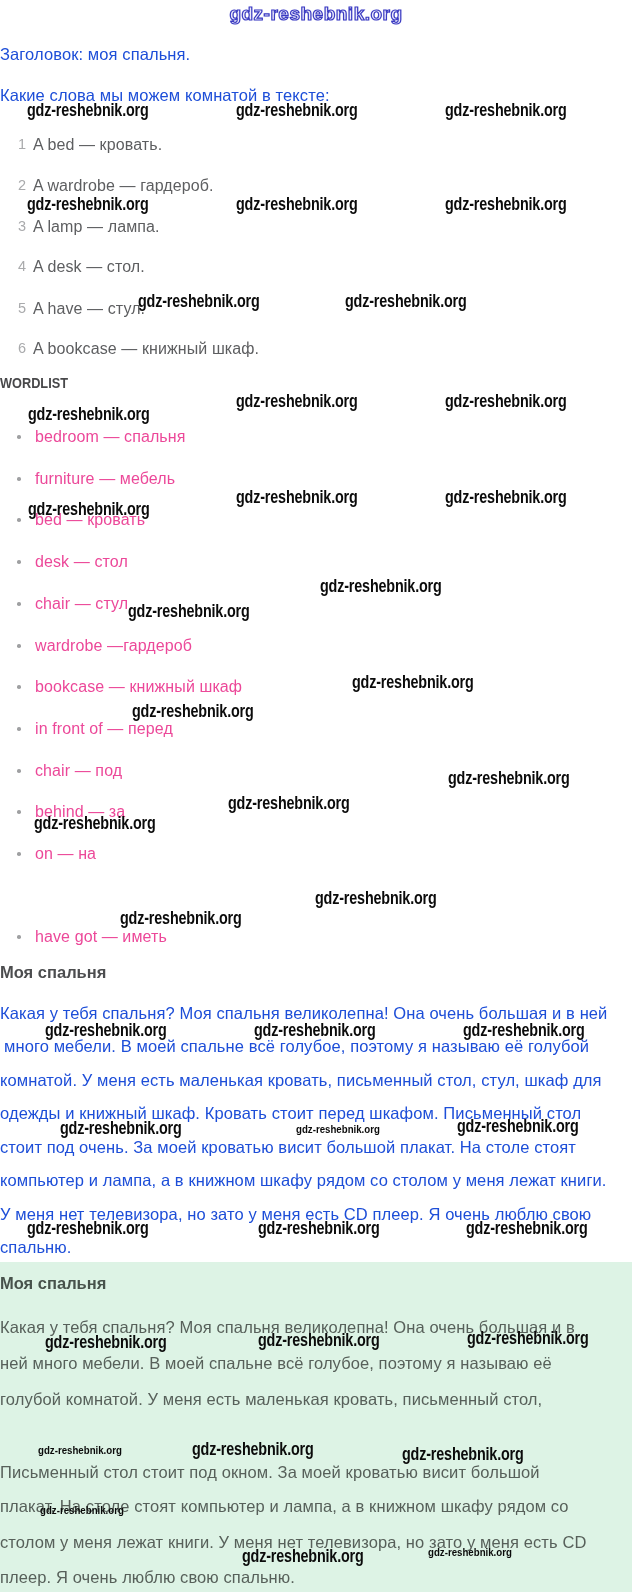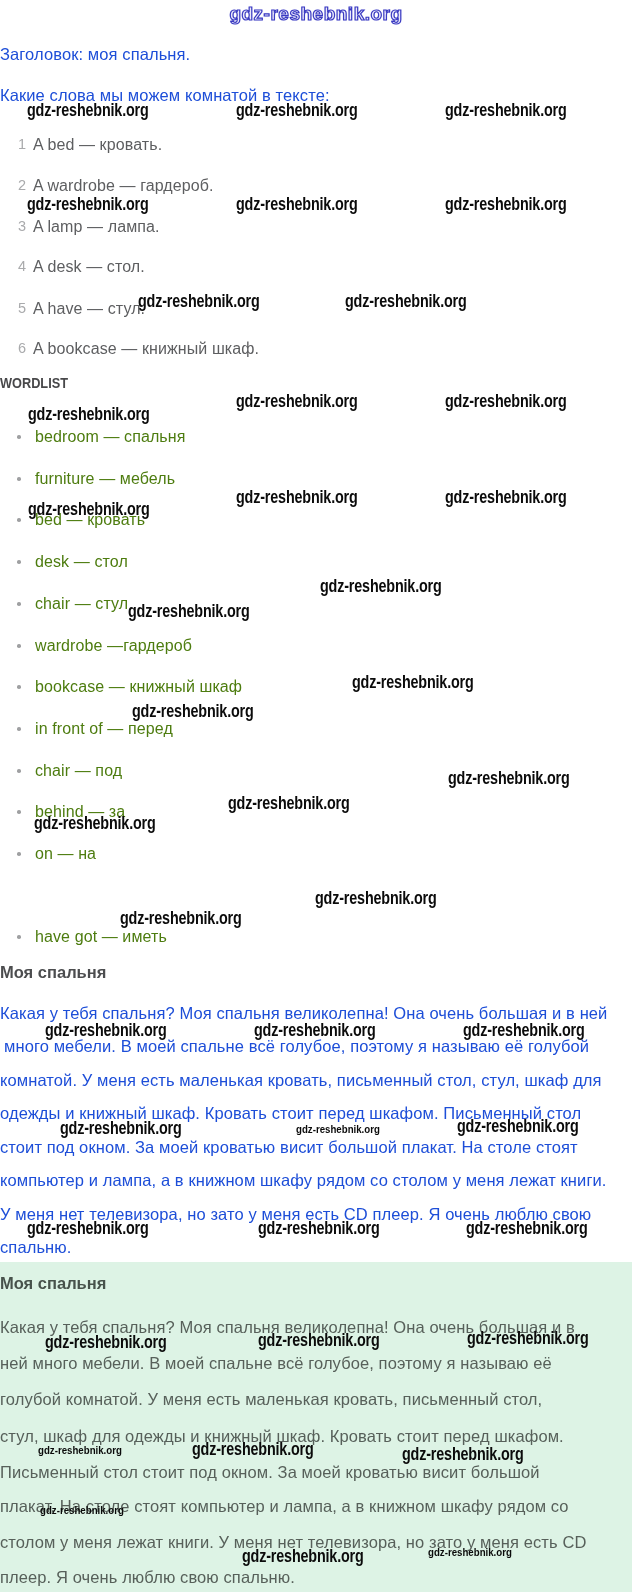--- a/index.html
+++ b/index.html
@@ -35,21 +35,21 @@
   .wordlist-heading{
     font-size:15px;font-weight:bold;color:#48484a;
     transform:scaleX(0.85);transform-origin:left top;letter-spacing:0;
   }
   
   .num{position:absolute;left:12px;width:14px;text-align:right;
        font-size:14.5px;color:#a9aaac;}
   .li-text{position:absolute;left:33px;font-size:16px;color:#5d5e60;letter-spacing:0.1px;}
   
   .dot{position:absolute;left:17px;top:7px;width:3.5px;height:3.5px;border-radius:50%;background:#9fa0a2;}
-  .bl-text{position:absolute;left:35px;font-size:16px;color:#4d7c0f;letter-spacing:0.1px;}
+  .bl-text{position:absolute;left:35px;font-size:16px;color:#ec4899;letter-spacing:0.1px;}
   .row{position:absolute;left:0;height:20px;width:632px;}
   .green-panel{position:absolute;left:0;top:1262px;width:632px;height:330px;background:#ddf3e5;}
 </style>
 </head>
 <body>
 
 <div id="page">
 
   <div class="green-panel"></div>
 
@@ -132,30 +132,29 @@
   <div class="row" style="top:928px">
     <span class="dot"></span>
     <span class="bl-text">have got — иметь</span>
   </div>
 
   <div class="abs heading" style="left:0;top:963px">Моя спальня</div>
   <div class="abs txt" style="left:0;top:1004px">Какая у тебя спальня? Моя спальня великолепна! Она очень большая и в ней</div>
   <div class="abs txt" style="left:4px;top:1037px">много мебели. В моей спальне всё голубое, поэтому я называю её голубой</div>
   <div class="abs txt" style="left:0;top:1071px">комнатой. У меня есть маленькая кровать, письменный стол, стул, шкаф для</div>
   <div class="abs txt" style="left:0;top:1104px">одежды и книжный шкаф. Кровать стоит перед шкафом. Письменный стол</div>
-  <div class="abs txt" style="left:0;top:1138px">стоит под окном. За моей кроватью висит большой плакат. На столе стоят</div>
+  <div class="abs txt" style="left:0;top:1138px">стоит под очень. За моей кроватью висит большой плакат. На столе стоят</div>
   <div class="abs txt" style="left:0;top:1171px">компьютер и лампа, а в книжном шкафу рядом со столом у меня лежат книги.</div>
   <div class="abs txt" style="left:0;top:1205px">У меня нет телевизора, но зато у меня есть CD плеер. Я очень люблю свою</div>
   <div class="abs txt" style="left:0;top:1238px">спальню.</div>
 
   <div class="abs heading greenheading" style="left:0;top:1274px">Моя спальня</div>
   <div class="abs txt greentxt" style="left:0;top:1318px">Какая у тебя спальня? Моя спальня великолепна! Она очень большая и в</div>
   <div class="abs txt greentxt" style="left:0;top:1354px">ней много мебели. В моей спальне всё голубое, поэтому я называю её</div>
   <div class="abs txt greentxt" style="left:0;top:1390px">голубой комнатой. У меня есть маленькая кровать, письменный стол,</div>
-  <div class="abs txt greentxt" style="left:0;top:1427px">стул, шкаф для одежды и книжный шкаф. Кровать стоит перед шкафом.</div>
   <div class="abs txt greentxt" style="left:0;top:1463px">Письменный стол стоит под окном. За моей кроватью висит большой</div>
   <div class="abs txt greentxt" style="left:0;top:1497px">плакат. На столе стоят компьютер и лампа, а в книжном шкафу рядом со</div>
   <div class="abs txt greentxt" style="left:0;top:1533px">столом у меня лежат книги. У меня нет телевизора, но зато у меня есть CD</div>
   <div class="abs txt greentxt" style="left:0;top:1568px">плеер. Я очень люблю свою спальню.</div>
 
   <span class="abs wm" style="left:27px;top:100px">gdz-reshebnik.org</span>
   <span class="abs wm" style="left:236px;top:100px">gdz-reshebnik.org</span>
   <span class="abs wm" style="left:445px;top:100px">gdz-reshebnik.org</span>
   <span class="abs wm" style="left:27px;top:194px">gdz-reshebnik.org</span>
   <span class="abs wm" style="left:236px;top:194px">gdz-reshebnik.org</span>

